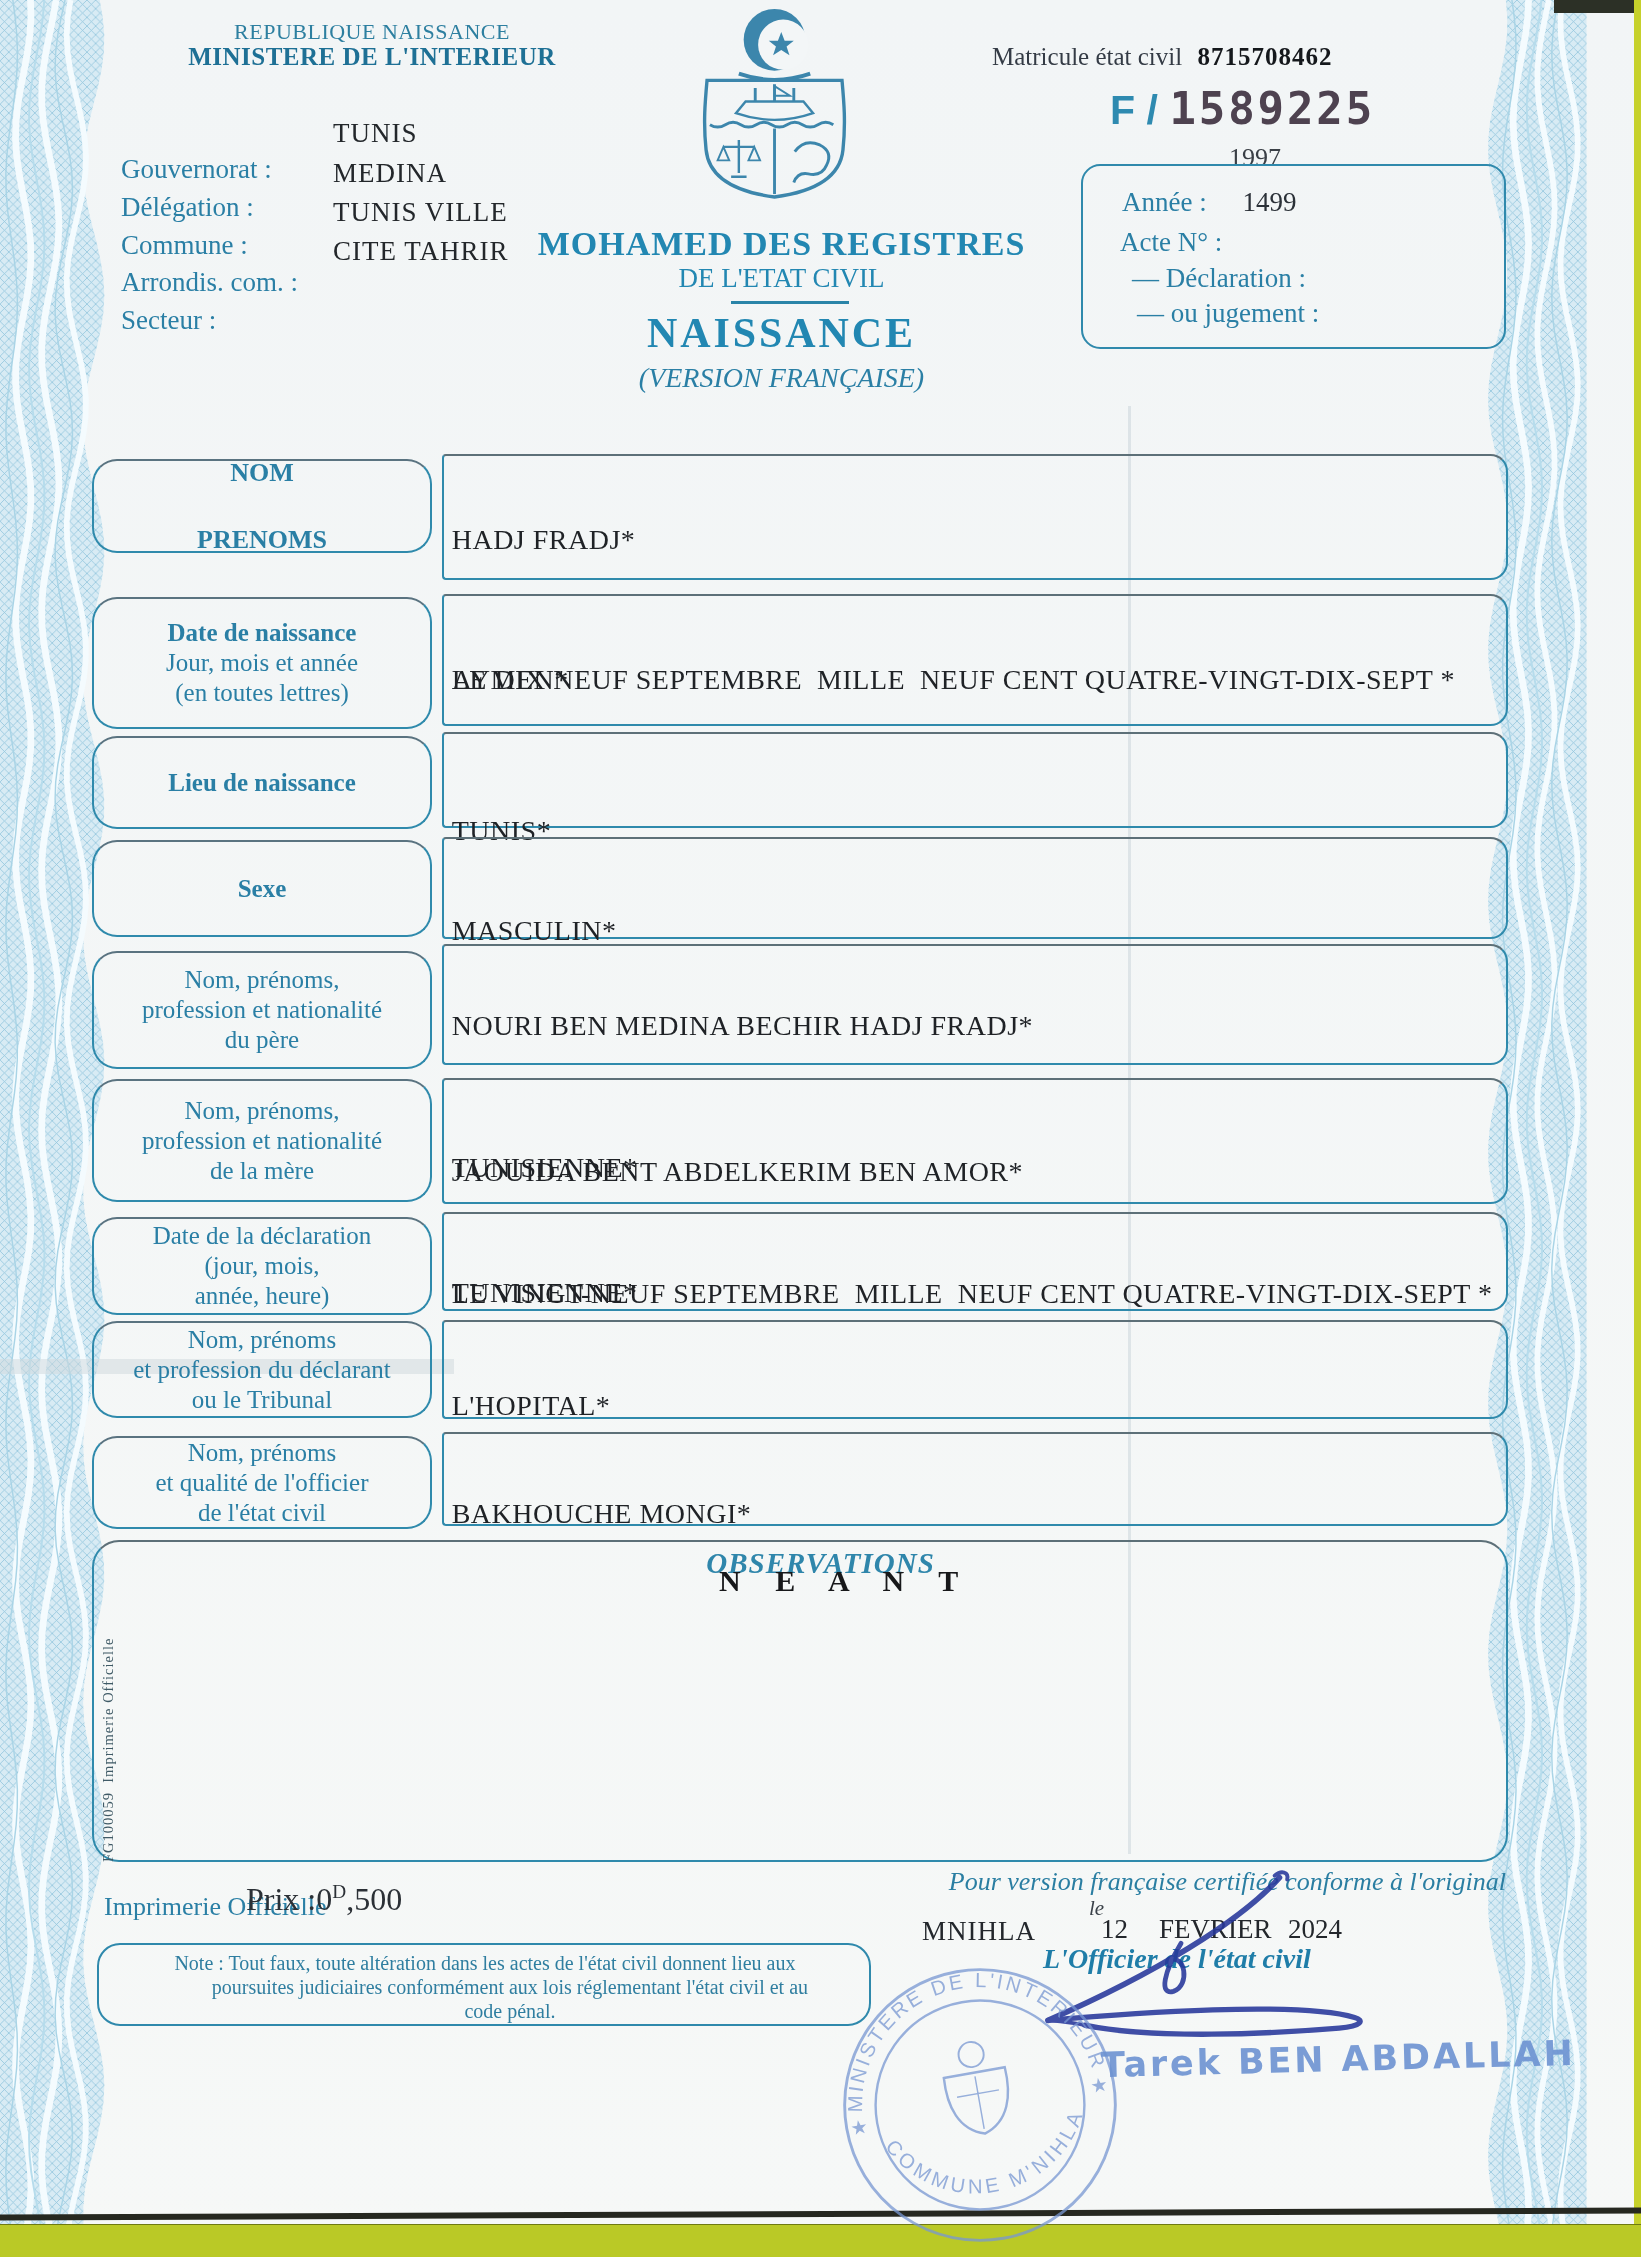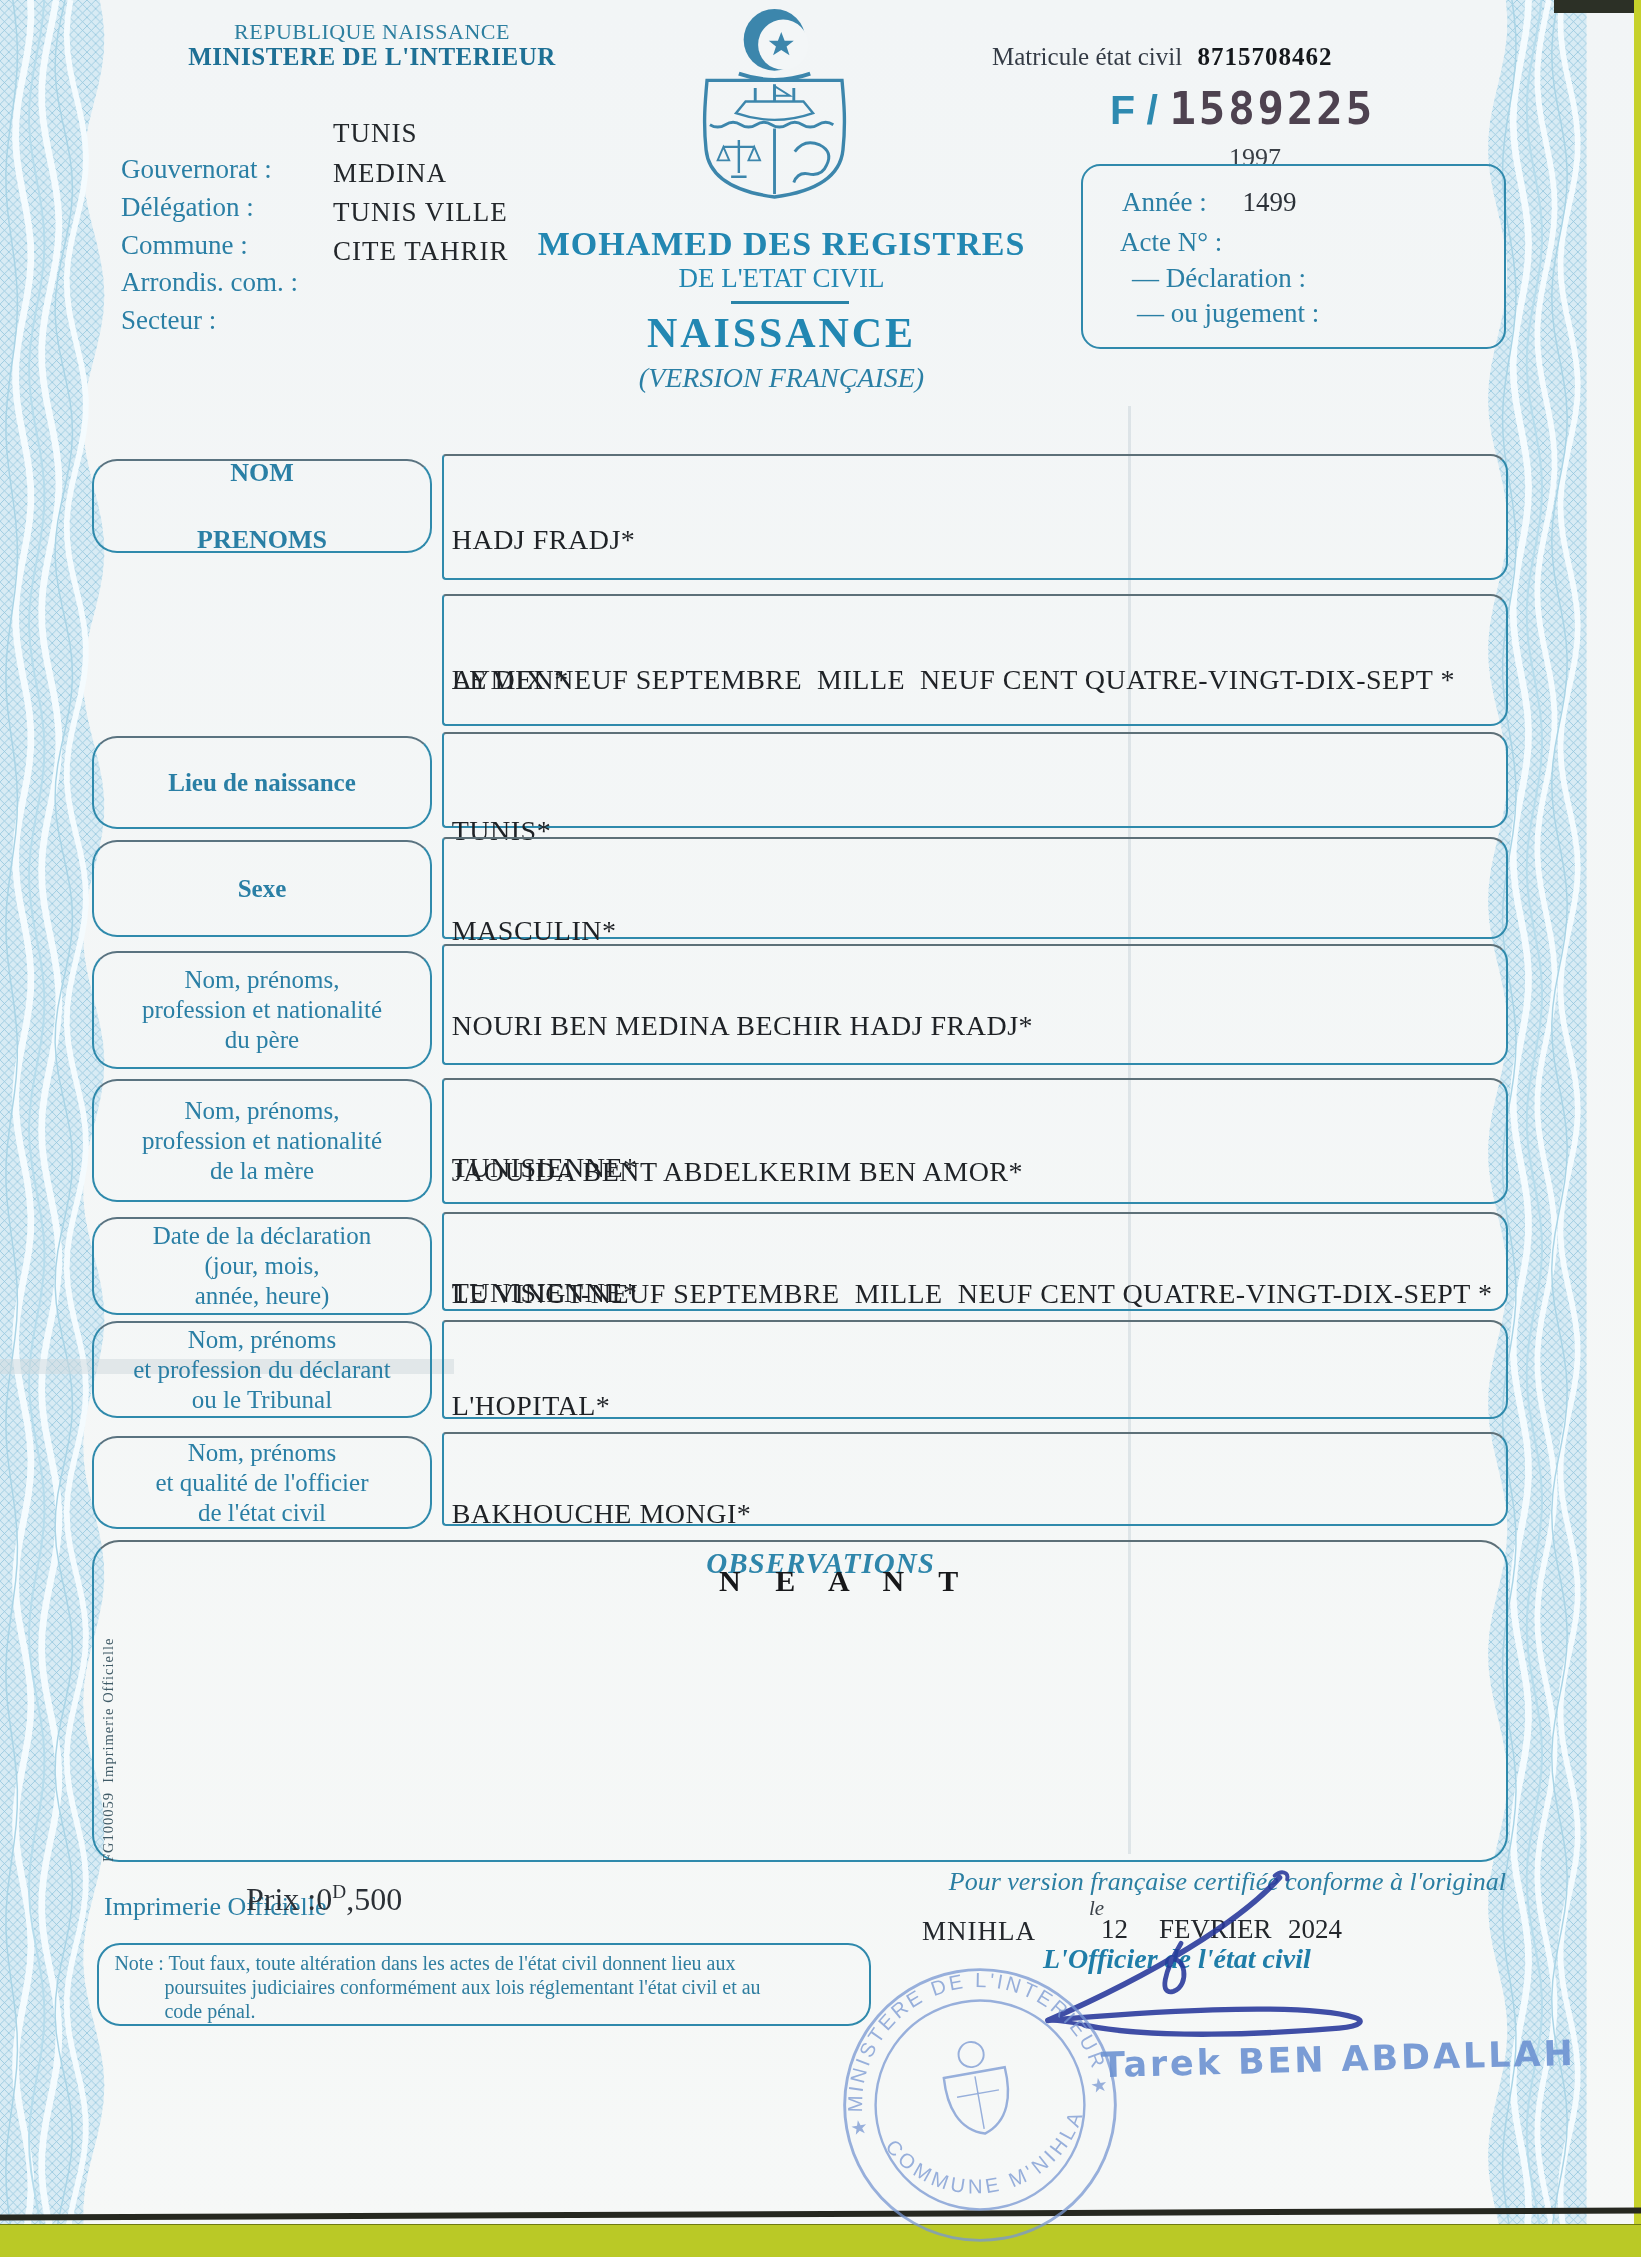--- a/index.html
+++ b/index.html
@@ -50,21 +50,21 @@
   .mt26{margin-top:25px}.mt46{margin-top:44px}.mt48{margin-top:46px}
   
   .obs-box{left:92px;top:1540px;width:1416px;height:322px;border:2.9px solid #2f8aac;border-top-color:#5d7078;border-radius:27px;box-sizing:border-box;}
   .obs-title{left:637px;top:1547px;width:367px;text-align:center;font-size:29px;font-weight:bold;font-style:italic;color:#2f86ab;letter-spacing:1px;}
   .obs-neant{left:719px;top:1564px;font-size:30px;font-weight:bold;color:#17181a;letter-spacing:13.5px;white-space:pre;}
   
   .imprimerie{left:104px;top:1892px;font-size:26px;color:#2a7fa5;}
   .prix{left:246px;top:1881px;font-size:32px;color:#2b3036;}
   .prix sup{font-size:19.3px;}
   .note-box{left:97px;top:1943px;width:774px;height:83px;border:2.9px solid #2f89ac;border-radius:23px;box-sizing:border-box;
-      font-size:20px;color:#2f7ea0;line-height:24px;padding:5.8px 13.5px 0 15.4px;}
+      font-size:20px;color:#2f7ea0;line-height:24px;padding:5.8px 13.5px 0 15.4px;text-align:center;}
   .note-ind{padding-left:50px;display:block;}
   .side-code{left:100px;top:1659px;height:203px;writing-mode:vertical-rl;transform:rotate(180deg);
       font-size:14.5px;color:#3f5a66;letter-spacing:1px;white-space:pre;}
   
   .cert-stmt{left:927px;top:1867px;width:579px;text-align:right;font-size:26px;font-style:italic;color:#2a7ea2;}
   .cert-le{left:1089px;top:1896px;font-size:21px;font-style:italic;color:#3a4149;}
   .cert-place{left:922px;top:1916px;font-size:27px;color:#23272c;letter-spacing:1px;}
   .cert-day{left:1101px;top:1914px;font-size:27px;color:#23272c;}
   .cert-month{left:1159px;top:1914px;font-size:27px;color:#23272c;word-spacing:9.7px;}
   .officer-title{left:1043px;top:1943px;font-size:28px;font-weight:bold;font-style:italic;color:#1f7da8;}
@@ -178,20 +178,25 @@
 
   <div class="lb p-f1lb b" style="font-size:26px">
     <span>NOM</span>
     <span class="gap">PRENOMS</span>
   </div>
   <div class="vb p-f1vb">
     <span class="vl mt4">HADJ FRADJ*</span>
     <span class="vl mt46">AYMEN*</span>
   </div>
 
+  <div class="lb p-f2lb">
+    <span class="b">Date de naissance</span>
+    <span>Jour, mois et année</span>
+    <span>(en toutes lettres)</span>
+  </div>
   <div class="vb p-f2vb">
     <span class="vl mt4">LE DIX NEUF SEPTEMBRE  MILLE  NEUF CENT QUATRE-VINGT-DIX-SEPT *</span>
   </div>
 
   <div class="lb p-f3lb b">
     <span>Lieu de naissance</span>
   </div>
   <div class="vb p-f3vb">
     <span class="vl mt18">TUNIS*</span>
   </div>

